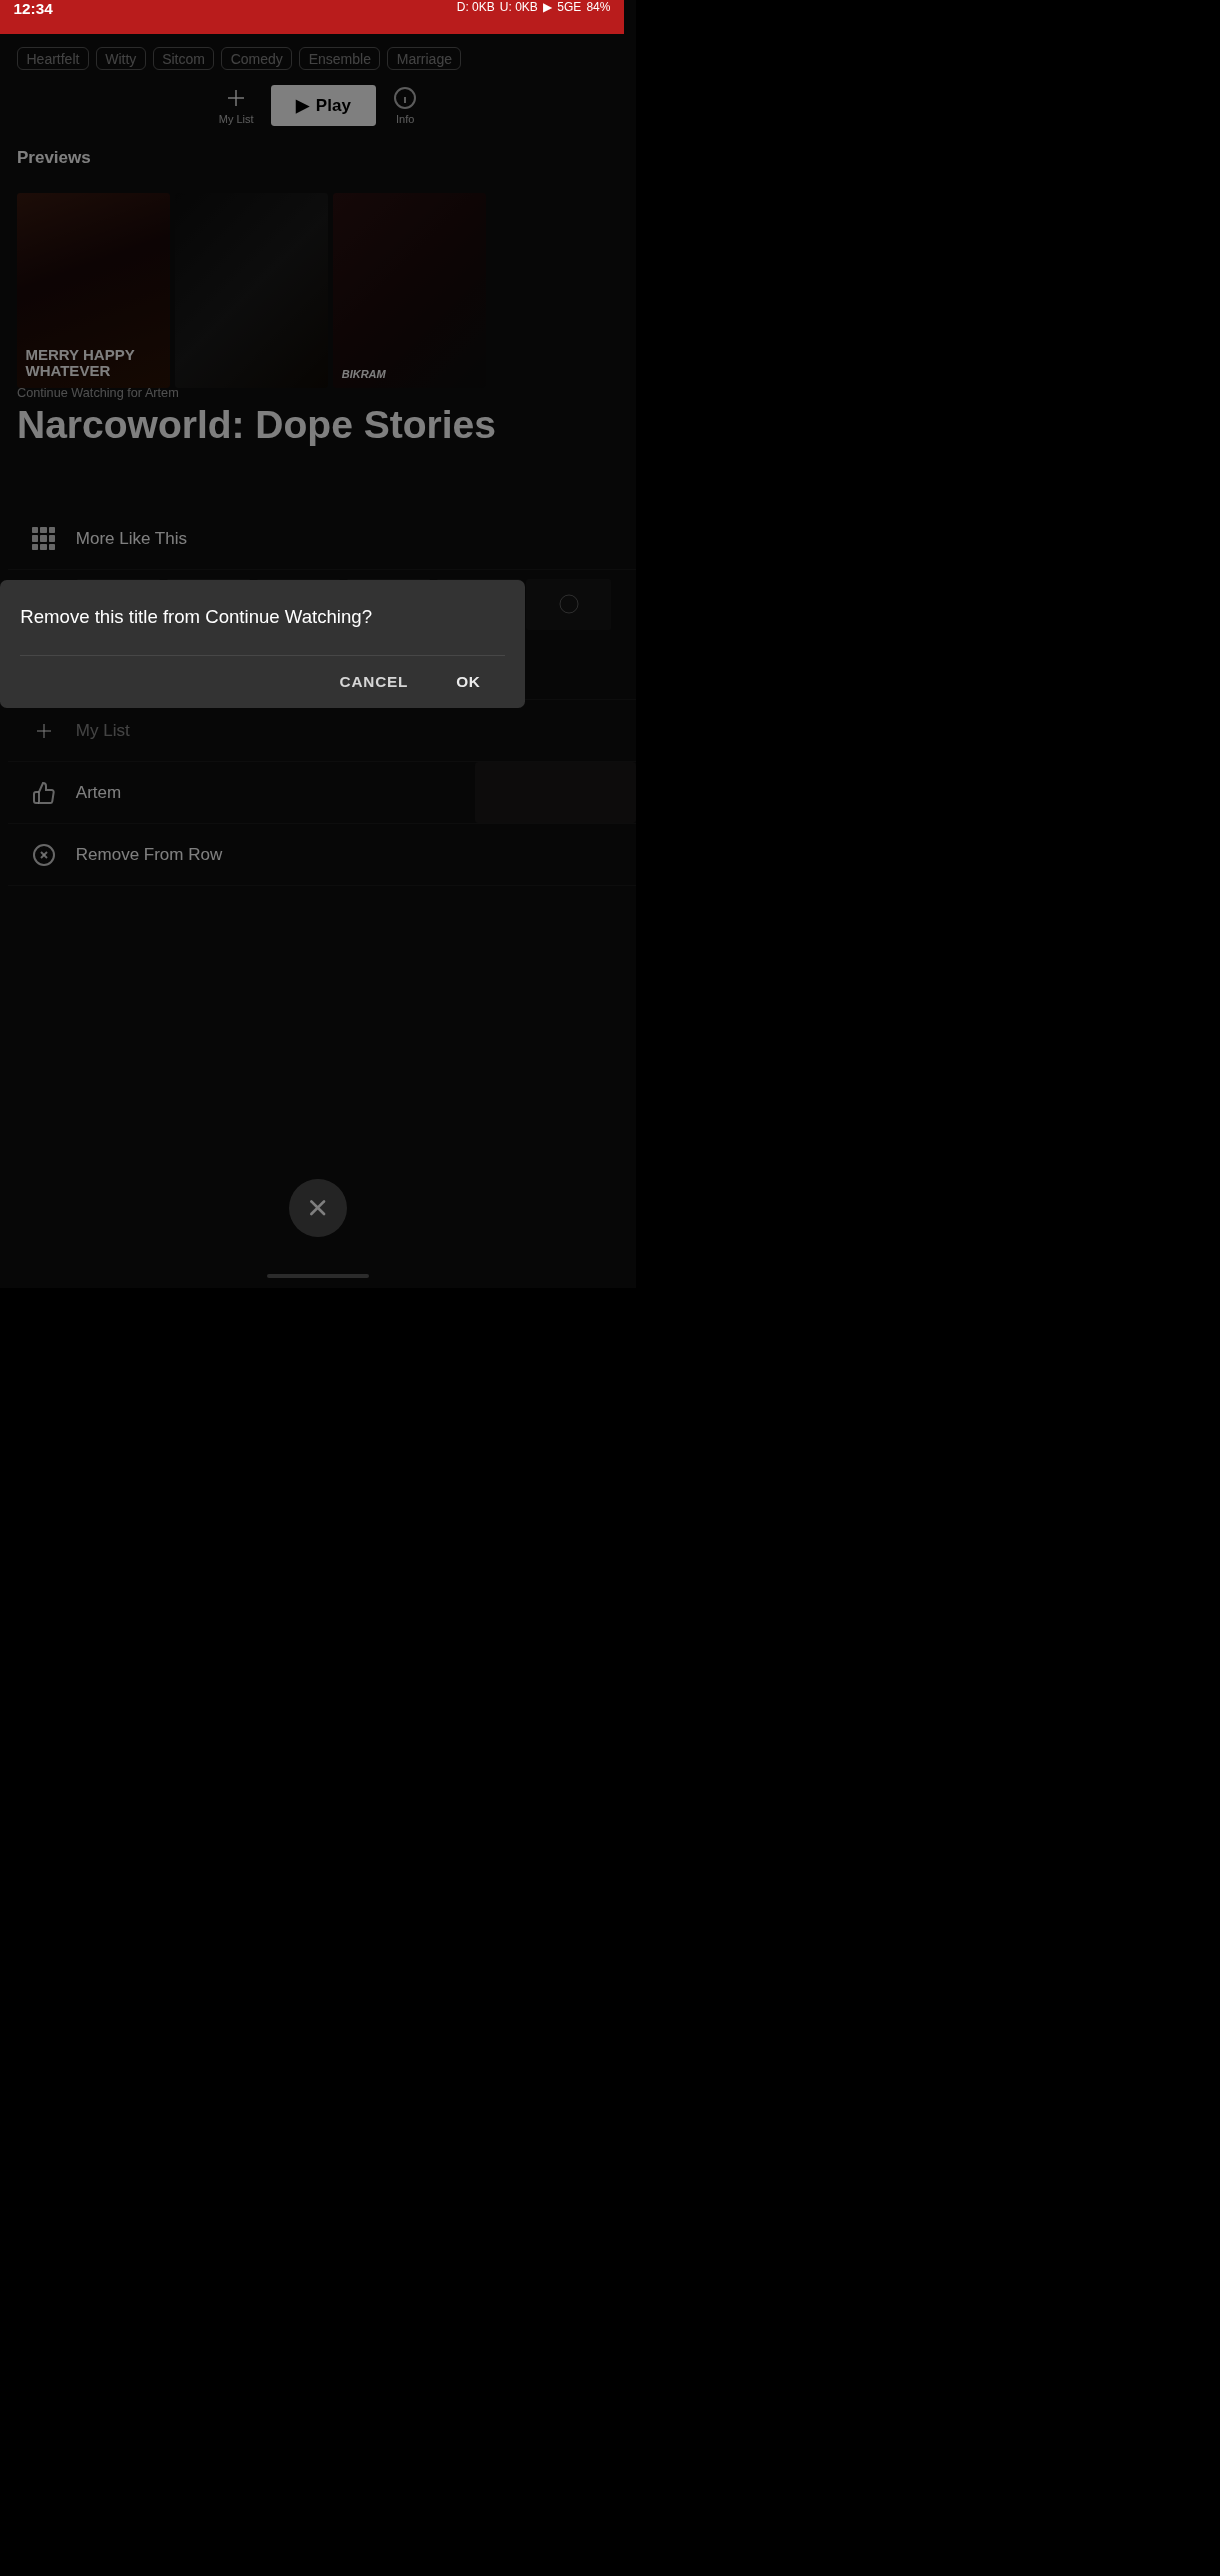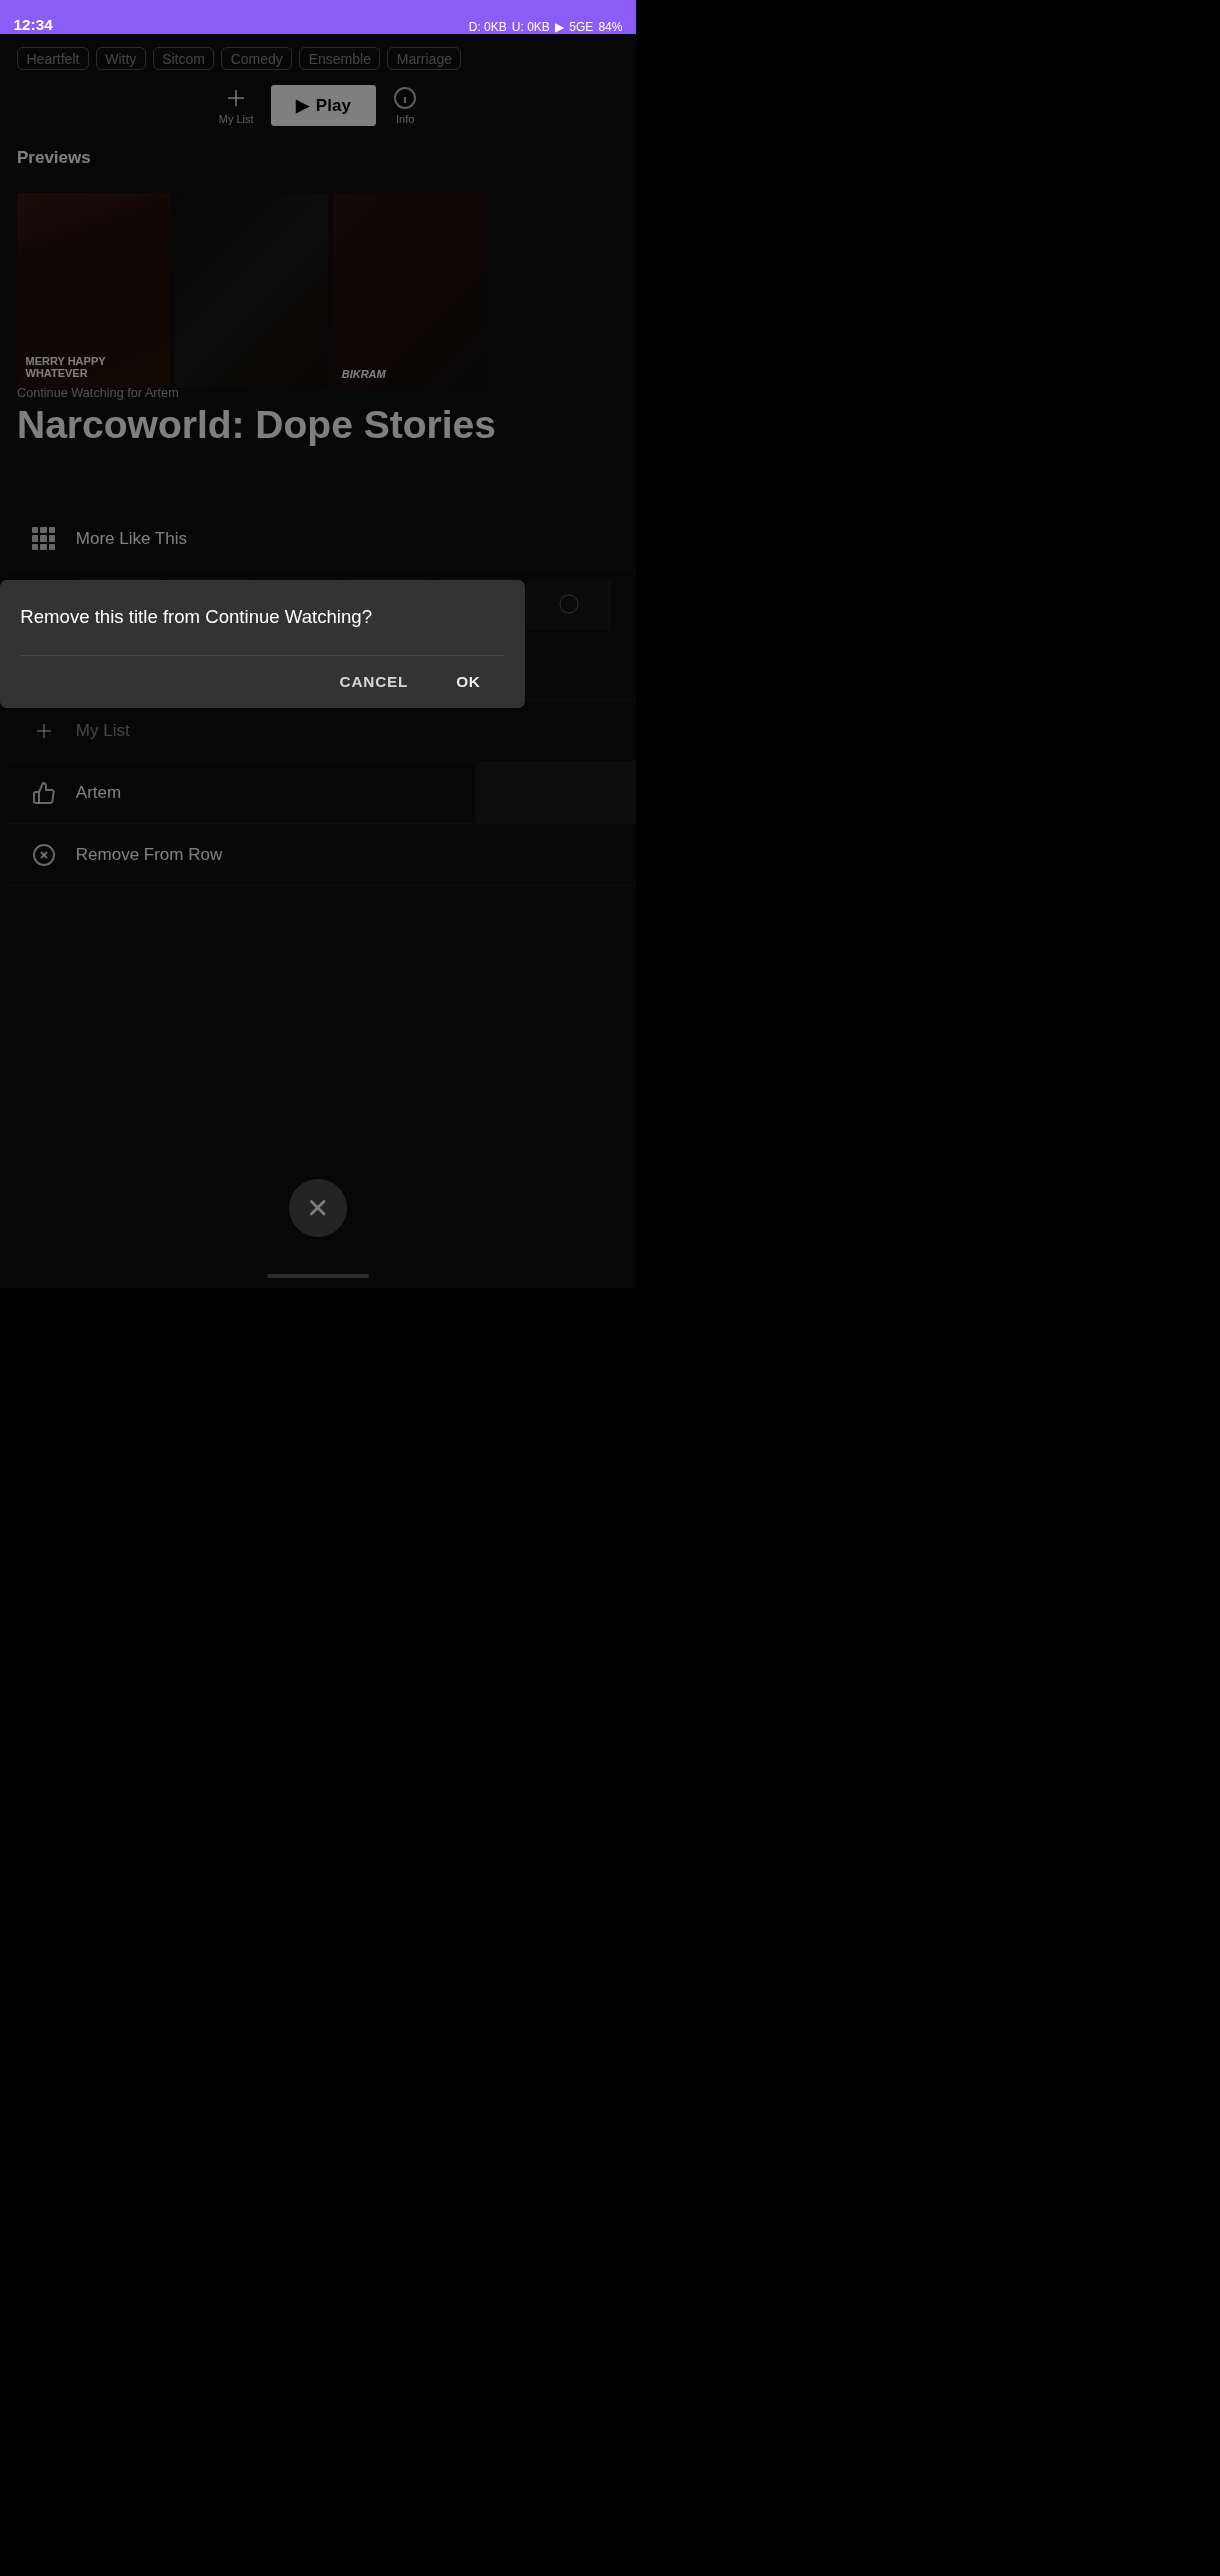--- a/index.html
+++ b/index.html
@@ -12,25 +12,25 @@
       font-family: 'Arial', sans-serif;
       overflow: hidden;
       position: relative;
     }
 
     
     .status-bar {
       position: absolute;
       top: 0;
       left: 0;
-      right: 0;
+      right: 12px;
       height: 34px;
-      background: #8b5cf6;
-      display: flex;
-      align-items: flex-end;
+      background: #b91c1c;
+      display: flex;
+      align-items: flex-start;
       justify-content: space-between;
       padding: 0 13.6px;
       z-index: 100;
     }
 
     .status-time {
       color: #fff;
       font-size: 15.3px;
       font-weight: 600;
     }
@@ -403,21 +403,21 @@
     </svg>
     <span>Info</span>
   </div>
 </div>
 
 <div class="previews-section">
   <div class="section-title">Previews</div>
   <div class="preview-cards">
     <div class="preview-card">
       <div class="preview-card-bg" style="background: linear-gradient(160deg, #3a1a10 0%, #1a0808 40%, #2a1205 100%);">
-        <div style="position:absolute;bottom:8.5px;left:8.5px;color:#fff;font-size:11px;font-weight:700;line-height:1.1;">MERRY HAPPY<br>WHATEVER</div>
+        <div style="position:absolute;bottom:8.5px;left:8.5px;color:#fff;font-size:15px;font-weight:700;line-height:1.1;">MERRY HAPPY<br>WHATEVER</div>
       </div>
     </div>
     <div class="preview-card">
       <div class="preview-card-bg" style="background: linear-gradient(135deg, #0d0d0d 0%, #1a1a1a 50%, #0f0a05 100%);">
       </div>
     </div>
     <div class="preview-card">
       <div class="preview-card-bg" style="background: linear-gradient(135deg, #2a1010 0%, #1a0a0a 50%, #0d0d0d 100%);">
         <div style="position:absolute;bottom:8.5px;left:8.5px;color:#fff;font-size:11px;font-weight:700;">BIKRAM</div>
       </div>

